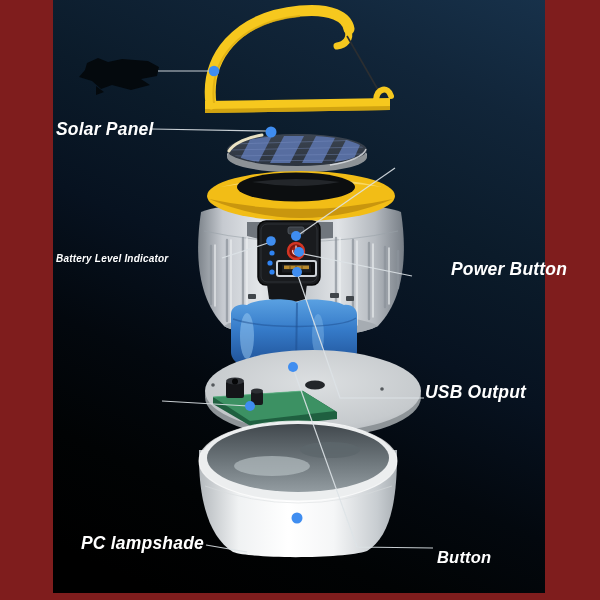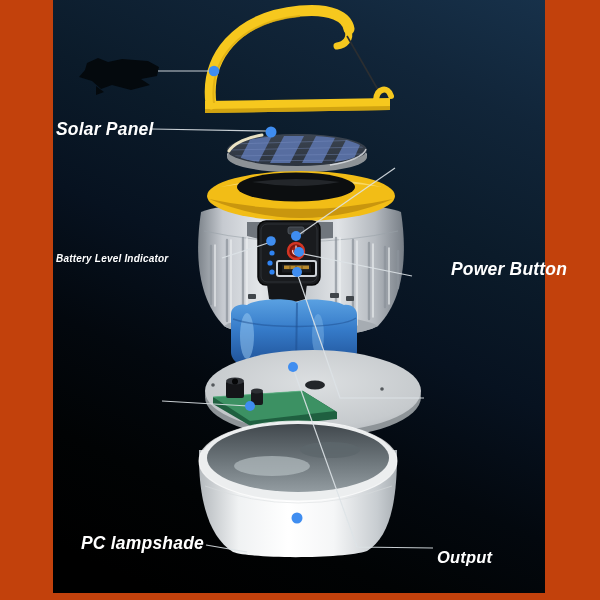--- a/index.html
+++ b/index.html
@@ -1,16 +1,16 @@
 <!DOCTYPE html>
 <html><head>
 <meta charset="utf-8">
 <style>
   html,body{margin:0;padding:0;background:#fff;}
-  .stage{position:relative;width:600px;height:600px;background:#c2410c;overflow:hidden;
+  .stage{position:relative;width:600px;height:600px;background:#7f1d1d;overflow:hidden;
          font-family:"Liberation Sans","DejaVu Sans",sans-serif;}
   .dark-panel{position:absolute;left:53px;top:0;width:492px;height:593px;
       background:linear-gradient(205deg,#17314a 0%,#112539 16%,#0b1b2a 34%,#071220 50%,#03080e 66%,#010304 80%,#000 94%);}
   .art{position:absolute;left:0;top:0;width:600px;height:600px;}
   .lbl{position:absolute;color:#fff;font-weight:bold;font-style:italic;
        font-size:17.5px;line-height:1.15;white-space:nowrap;letter-spacing:.2px;}
   .lbl.small{font-size:10px;}
   .lbl.mid{font-size:16.5px;}
 </style>
 </head>
@@ -226,15 +226,16 @@
       <circle cx="297" cy="272" r="5"></circle>
       <circle cx="293" cy="367" r="5"></circle>
       <circle cx="250" cy="406" r="5"></circle>
       <circle cx="297" cy="518" r="5.5"></circle>
     </g>
   </svg>
 
   <div class="lbl" style="left:56px;top:119px;">Solar Panel</div>
   <div class="lbl small" style="left:56px;top:253px;">Battery Level Indicator</div>
   <div class="lbl" style="left:415px;top:259px;margin-left:36px;">Power Button</div>
+  <div class="lbl" style="left:425px;top:382px;">USB Output</div>
   <div class="lbl" style="left:81px;top:533px;">PC lampshade</div>
-  <div class="lbl mid" style="left:437px;top:548px;">Output</div>
+  <div class="lbl mid" style="left:437px;top:548px;">Button</div>
 </div>
 
 </body></html>

